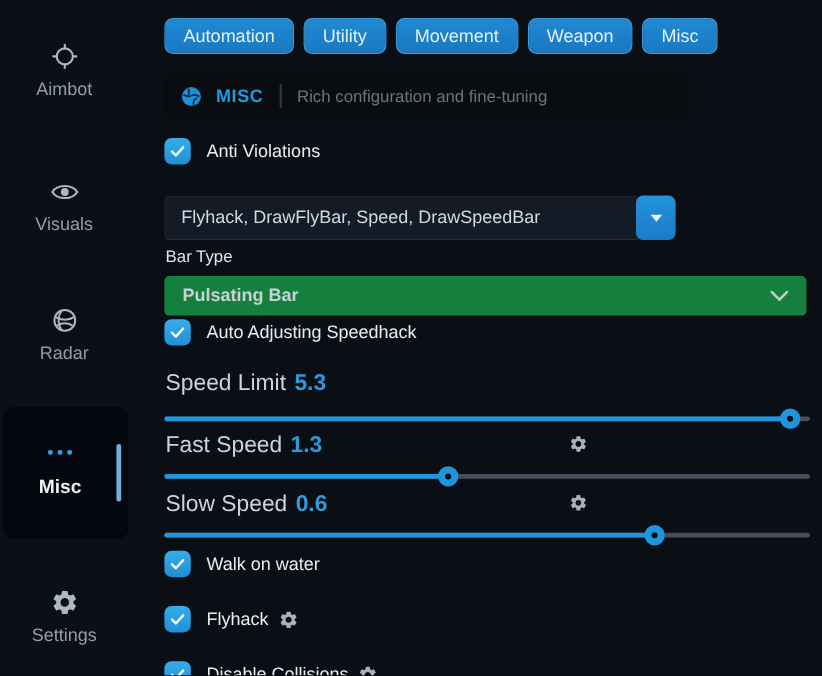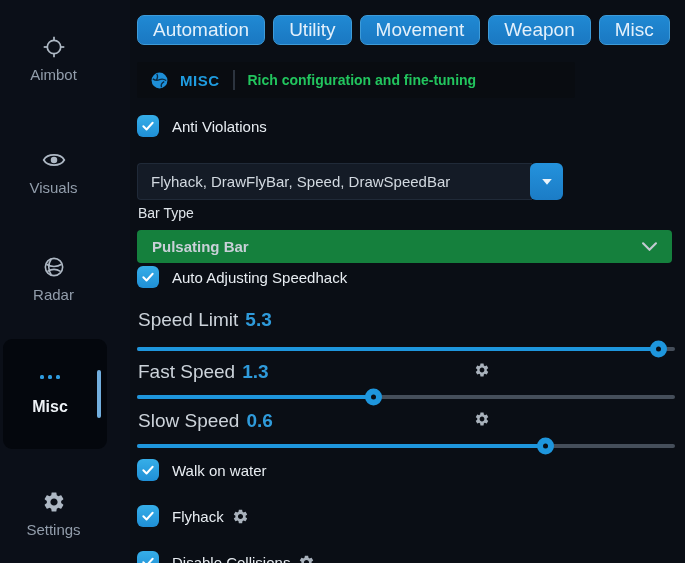--- a/index.html
+++ b/index.html
@@ -17,26 +17,26 @@
   .side-card .dots i{width:4px;height:4px;border-radius:1.5px;background:#2f9ce0;}
   .side-card .lbl{position:absolute;left:0;right:10px;top:59px;text-align:center;
                   font-size:16px;font-weight:700;color:#eef2f6;}
   .side-card .bar{position:absolute;right:6px;top:31px;width:4px;height:48px;
                   background:#72aede;border-radius:2px;}
   
   #content{position:absolute;left:137px;top:0;width:538px;height:563px;}
   .tabs{position:absolute;left:0;top:15px;display:flex;gap:8px;}
   .tab{height:30px;padding:0 15px;display:flex;align-items:center;cursor:pointer;
        background:linear-gradient(180deg,#2089d3,#1a78c2);border:1px solid #3e9bd8;
-       border-radius:7px;color:#e3f0fb;font-size:19px;white-space:nowrap;}
+       border-radius:7px;color:#e3f0fb;font-size:15px;white-space:nowrap;}
   .hdr{position:absolute;left:0;top:62px;width:438px;height:36px;background:#090c11;
        border-radius:2px;display:flex;align-items:center;padding-left:13px;}
   .hdr-title{color:#1f9ce0;font-weight:700;font-size:15px;letter-spacing:.5px;margin-left:11px;}
   .hdr-div{width:2px;height:20px;background:#2c343f;margin:0 13px;}
-  .hdr-sub{color:#22c55e;font-size:14px;font-weight:bold;}
+  .hdr-sub{color:#737373;font-size:14px;}
   .check-row{position:absolute;left:0;display:flex;align-items:center;gap:13px;cursor:pointer;}
   .checkbox{width:22px;height:22px;border-radius:6px;flex:0 0 auto;
             background:linear-gradient(180deg,#36aee8,#1f8fd6);
             display:flex;align-items:center;justify-content:center;}
   .check-lbl{font-size:15px;color:#e8edf2;display:flex;align-items:center;gap:8px;}
   .dd1{position:absolute;left:0;top:163px;width:426px;height:37px;display:flex;}
   .dd1-input{flex:1;background:#141b26;border:1px solid #202a38;border-right:none;
              border-radius:4px 0 0 4px;display:flex;align-items:center;padding-left:13px;
              color:#d2d9e0;font-size:15px;cursor:text;}
   .dd1-btn{width:33px;margin-left:-2px;border-radius:6px;cursor:pointer;

